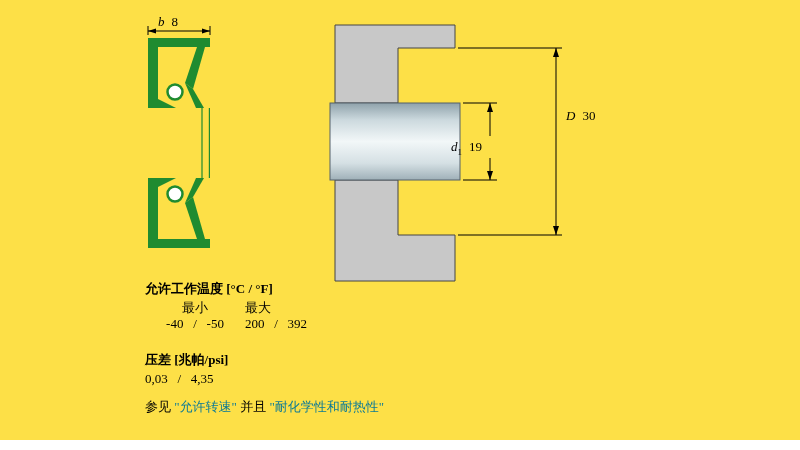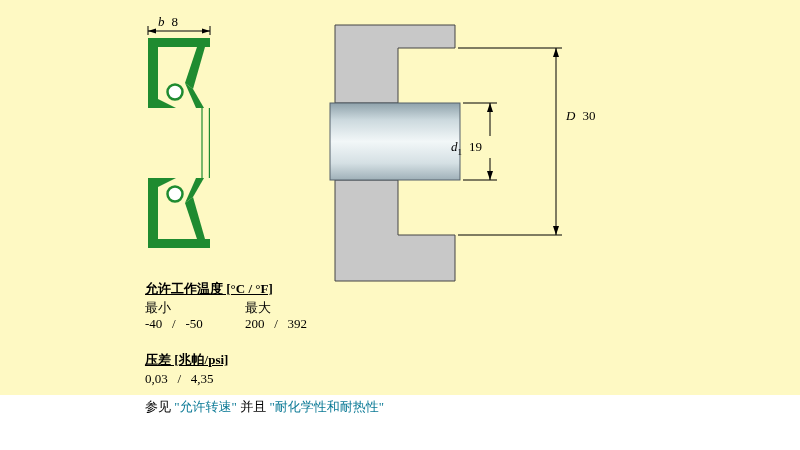--- a/index.html
+++ b/index.html
@@ -2,32 +2,32 @@
 <html><head>
 <meta charset="utf-8">
 <style>
   * { margin:0; padding:0; box-sizing:border-box; }
   html,body { background:#fff; }
   body {
     width:800px; height:450px;
     font-family:"Liberation Serif","DejaVu Serif",serif;
     color:#000; position:relative; overflow:hidden;
   }
-  .page { position:relative; width:800px; height:395px; background:#fef9c3; }
+  .page { position:relative; width:800px; height:440px; background:#fde047; }
   svg.drawings { position:absolute; left:0; top:0; }
 
   .dim-label { position:absolute; font-size:13px; white-space:nowrap; }
   .dim-label i { font-style:italic; }
   .dim-label sub { font-size:9px; }
   .dim-label .gap { margin-left:7px; }
 
   .block { position:absolute; font-size:13px; line-height:16px; }
-  .heading { font-weight:bold; margin-bottom:3px;text-decoration:underline; }
+  .heading { font-weight:bold; margin-bottom:3px; }
   .row { display:flex; }
-  .col1 { width:100px; flex:0 0 100px; }
+  .col1 { width:100px; flex:0 0 100px;text-align:center; }
   .val { white-space:pre; }
   .mt8 { margin-top:20px; }
   .mt10 { margin-top:12px; }
   .note span, .note a { white-space:pre-wrap; }
   .note-link { color:#0c7a96; text-decoration:none; cursor:pointer; }
 
   #specs-left  { left:145px; top:281px; width:340px; }
   #specs-right { left:515px; top:285px; width:260px; }
 </style>
 </head>

